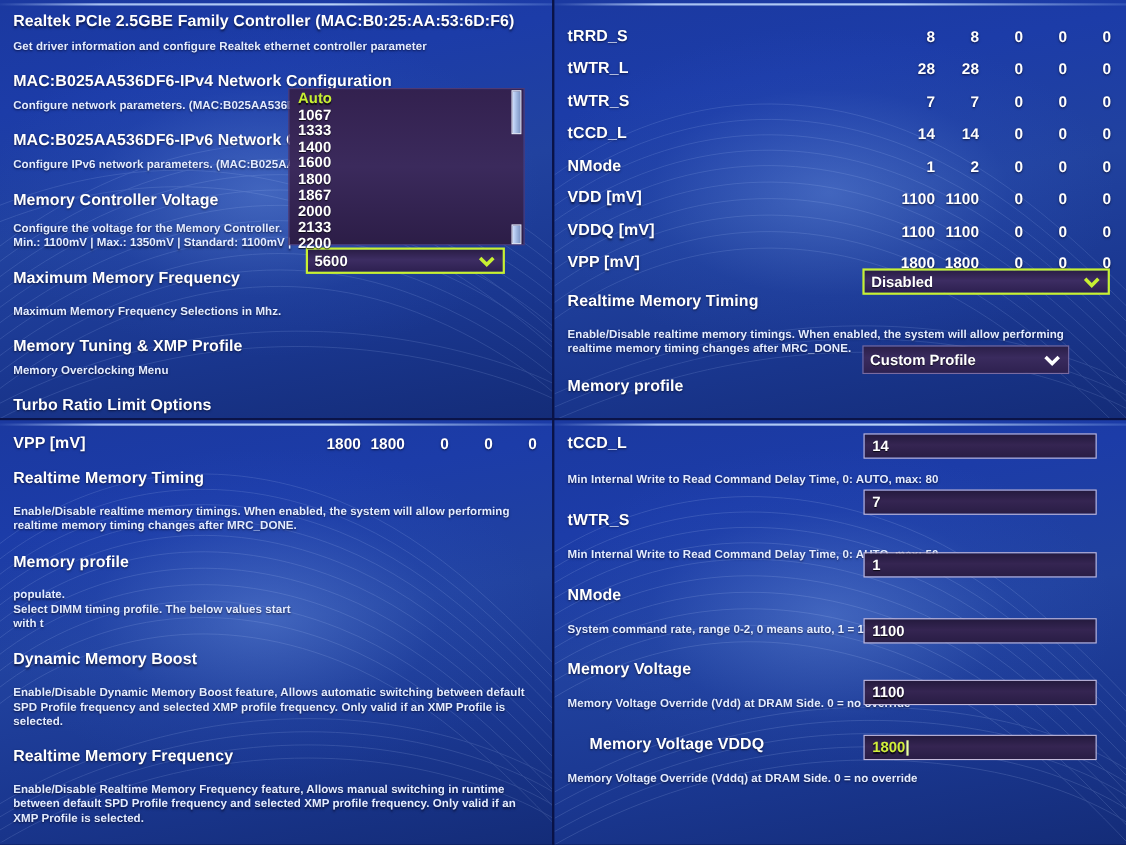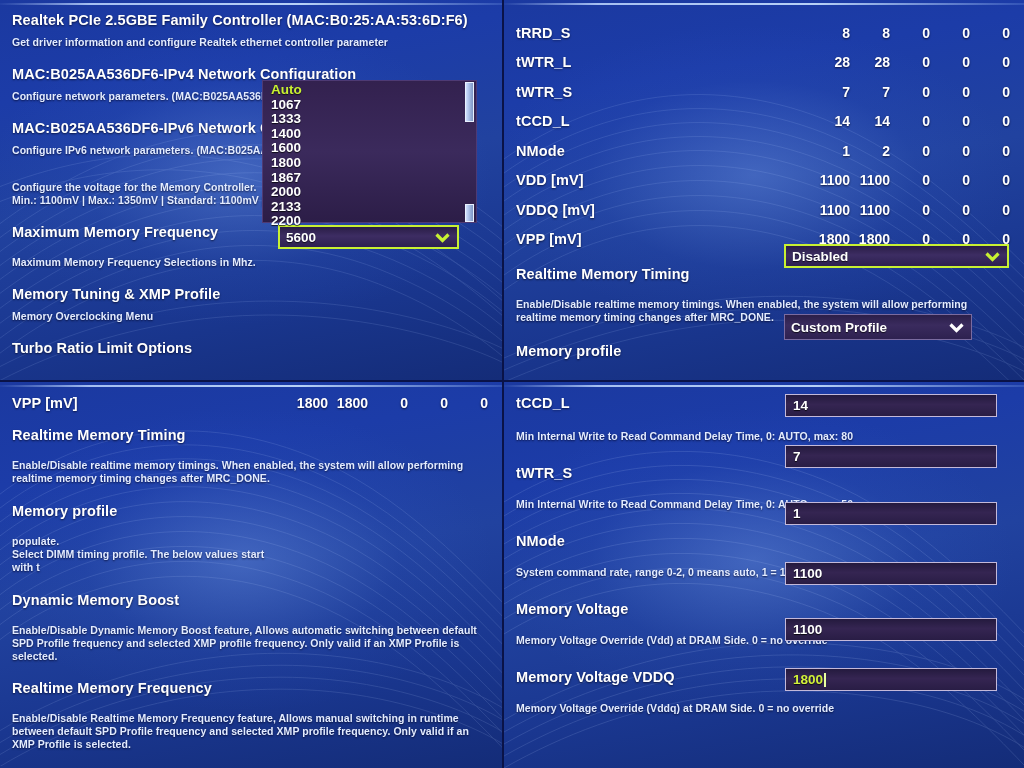--- a/index.html
+++ b/index.html
@@ -236,20 +236,23 @@
       <div class="help narrow">Configure network parameters. (MAC:B025AA536DF6)</div>
 
       <div class="spacer14"></div>
       <div class="row">
         <span class="label">MAC:B025AA536DF6-IPv6 Network Configuration</span>
       </div>
       <div class="spacer6"></div>
       <div class="help narrow">Configure IPv6 network parameters. (MAC:B025AA536DF6)</div>
 
       <div class="spacer14"></div>
+      <div class="row">
+        <span class="label">Memory Controller Voltage</span>
+      </div>
       <div class="spacer10"></div>
       <div class="help narrow">Configure the voltage for the Memory Controller.</div>
       <div class="help narrow">Min.: 1100mV  |  Max.: 1350mV  |  Standard: 1100mV  |</div>
 
       <div class="spacer14"></div>
       <div class="row">
         <span class="label">Maximum Memory Frequency</span>
       </div>
       <div class="spacer14"></div>
       <div class="help">Maximum Memory Frequency Selections in Mhz.</div>
@@ -557,21 +560,21 @@
       <div class="help">System command rate, range 0-2, 0 means auto, 1 = 1N, 2 = 2N</div>
 
       <div style="height:18px;"></div>
       <div class="row" style="height:23px;">
         <span class="label">Memory Voltage</span>
       </div>
       <div class="spacer14"></div>
       <div class="help">Memory Voltage Override (Vdd) at DRAM Side. 0 = no override</div>
 
       <div style="height:18px;"></div>
-      <div class="row" style="height:23px;">
+      <div class="row" style="height:23px;margin-left:20px;">
         <span class="label">Memory Voltage VDDQ</span>
       </div>
       <div class="spacer14"></div>
       <div class="help">Memory Voltage Override (Vddq) at DRAM Side. 0 = no override</div>
 
       <div style="height:18px;"></div>
       <div class="row" style="height:23px;margin-top:36px;">
         <span class="label">Memory Voltage VPP</span>
       </div>
       <div class="spacer14"></div>

